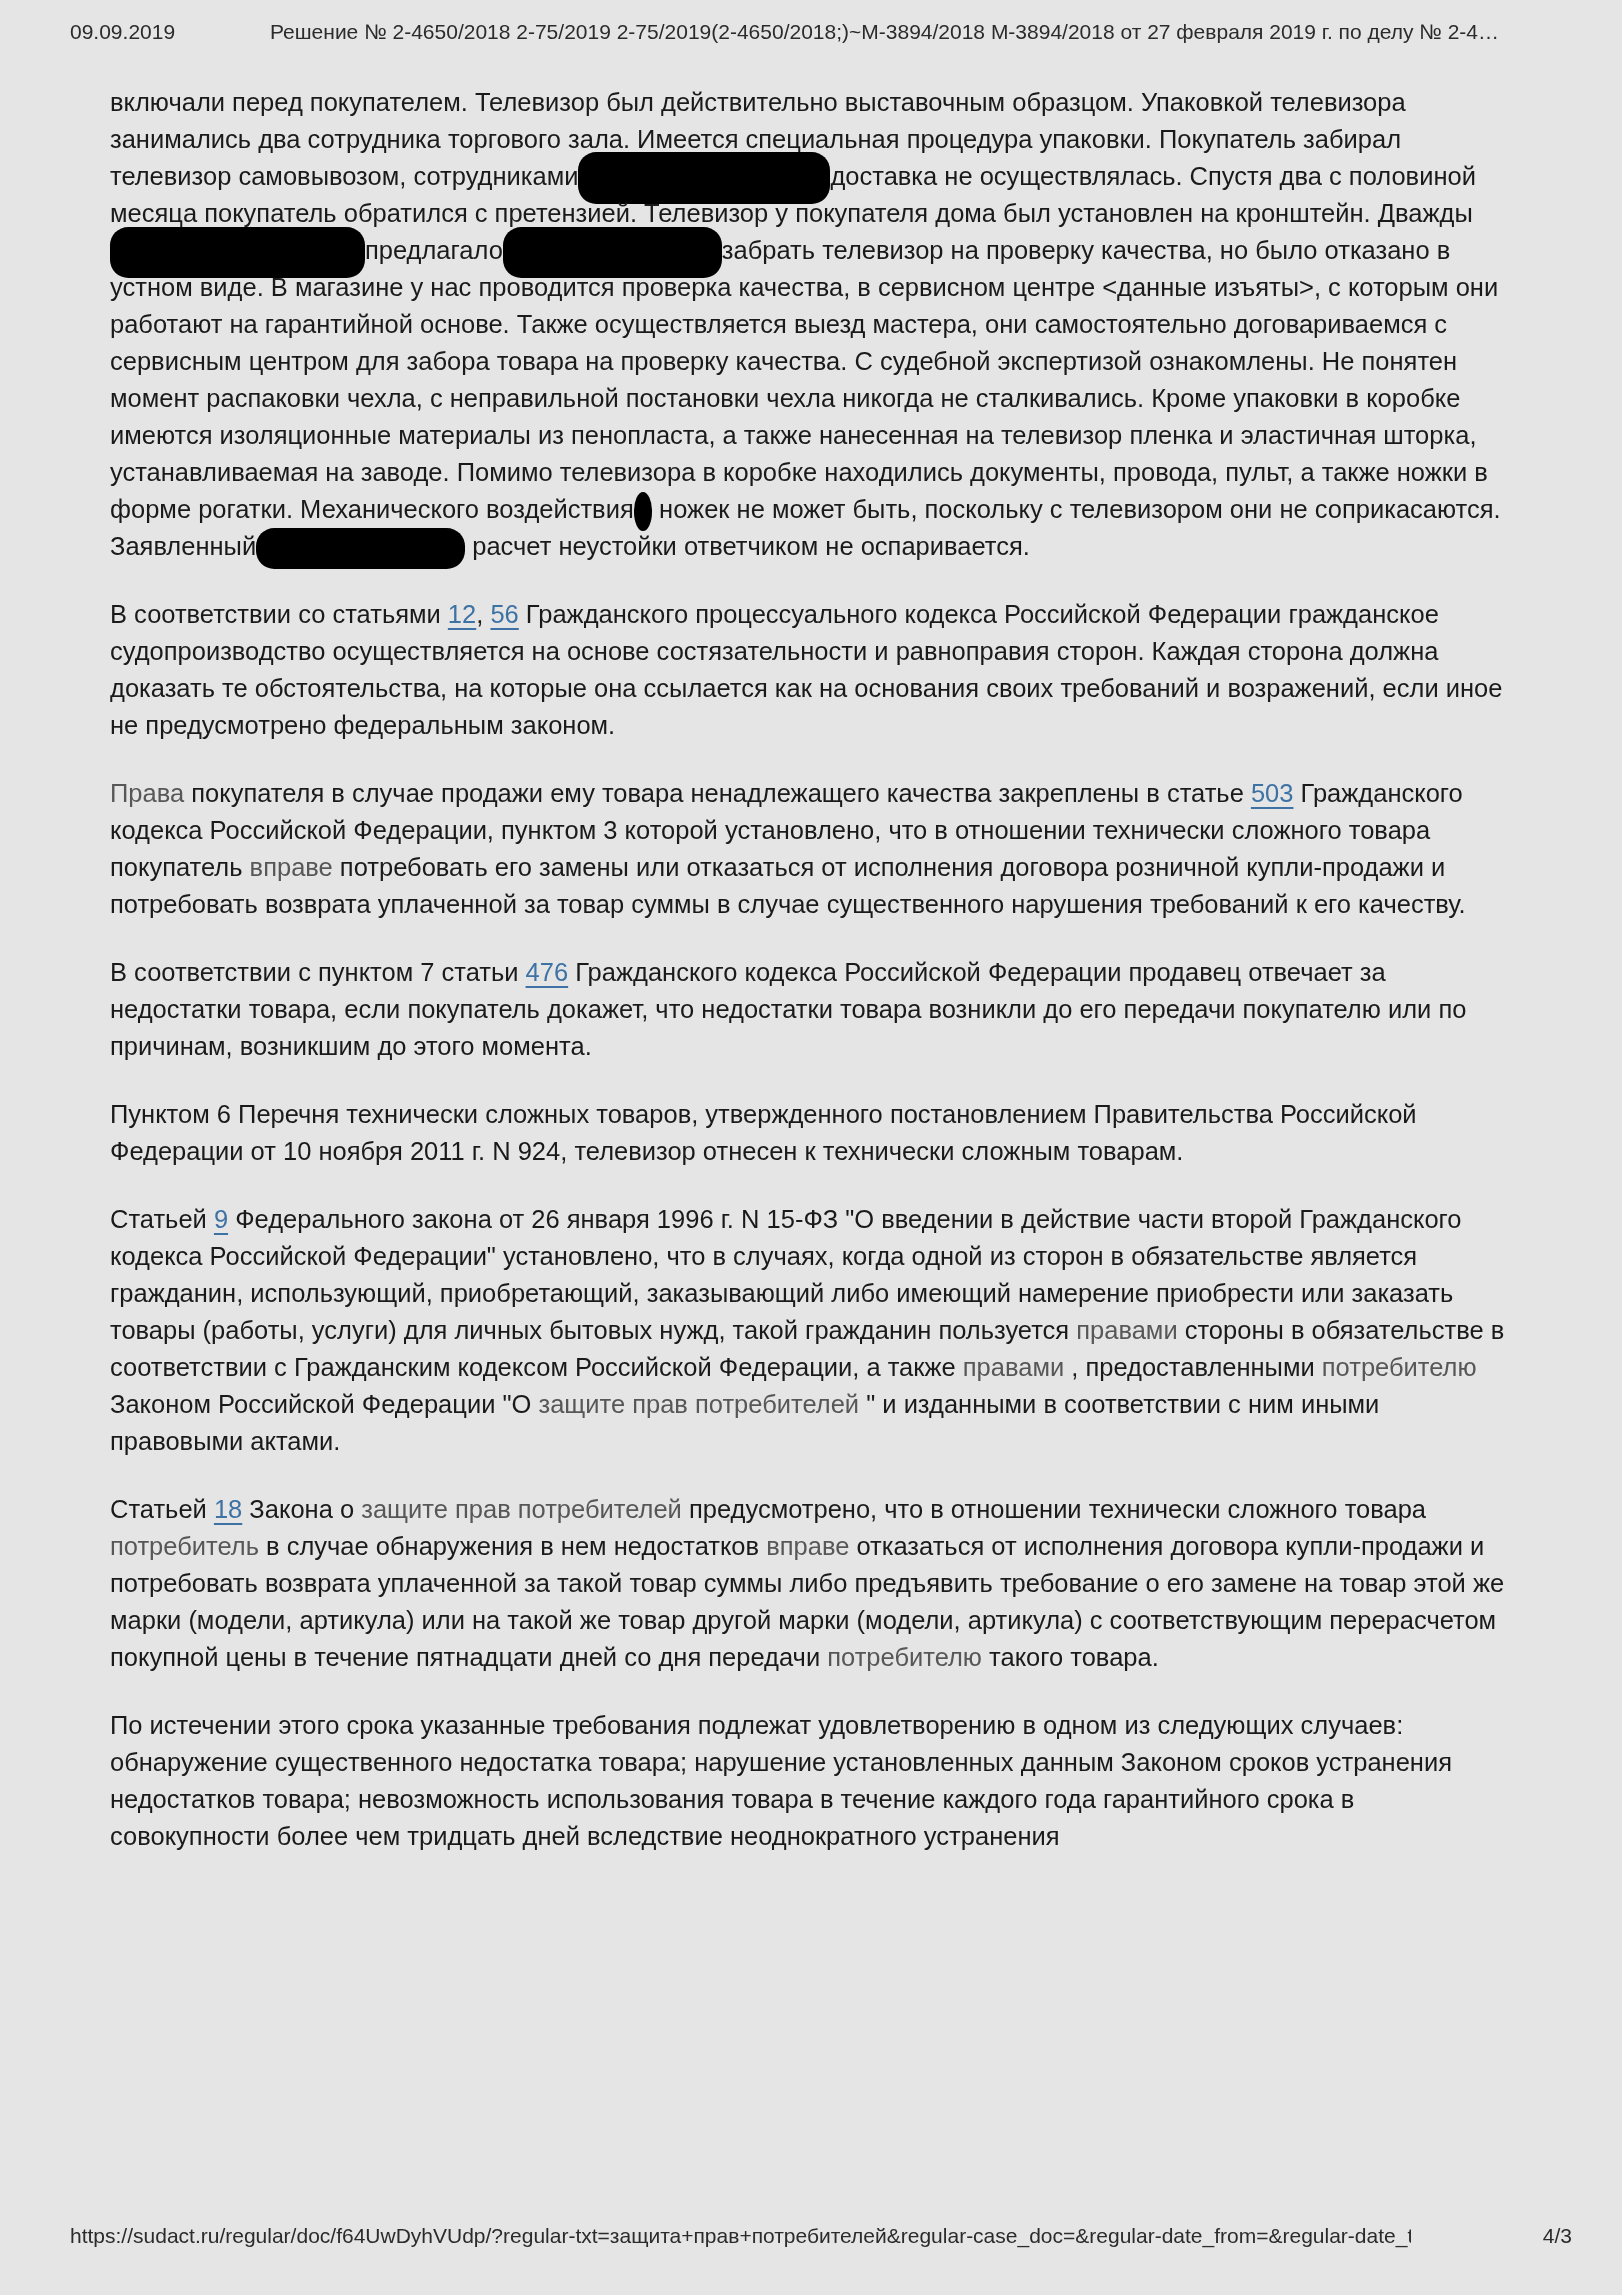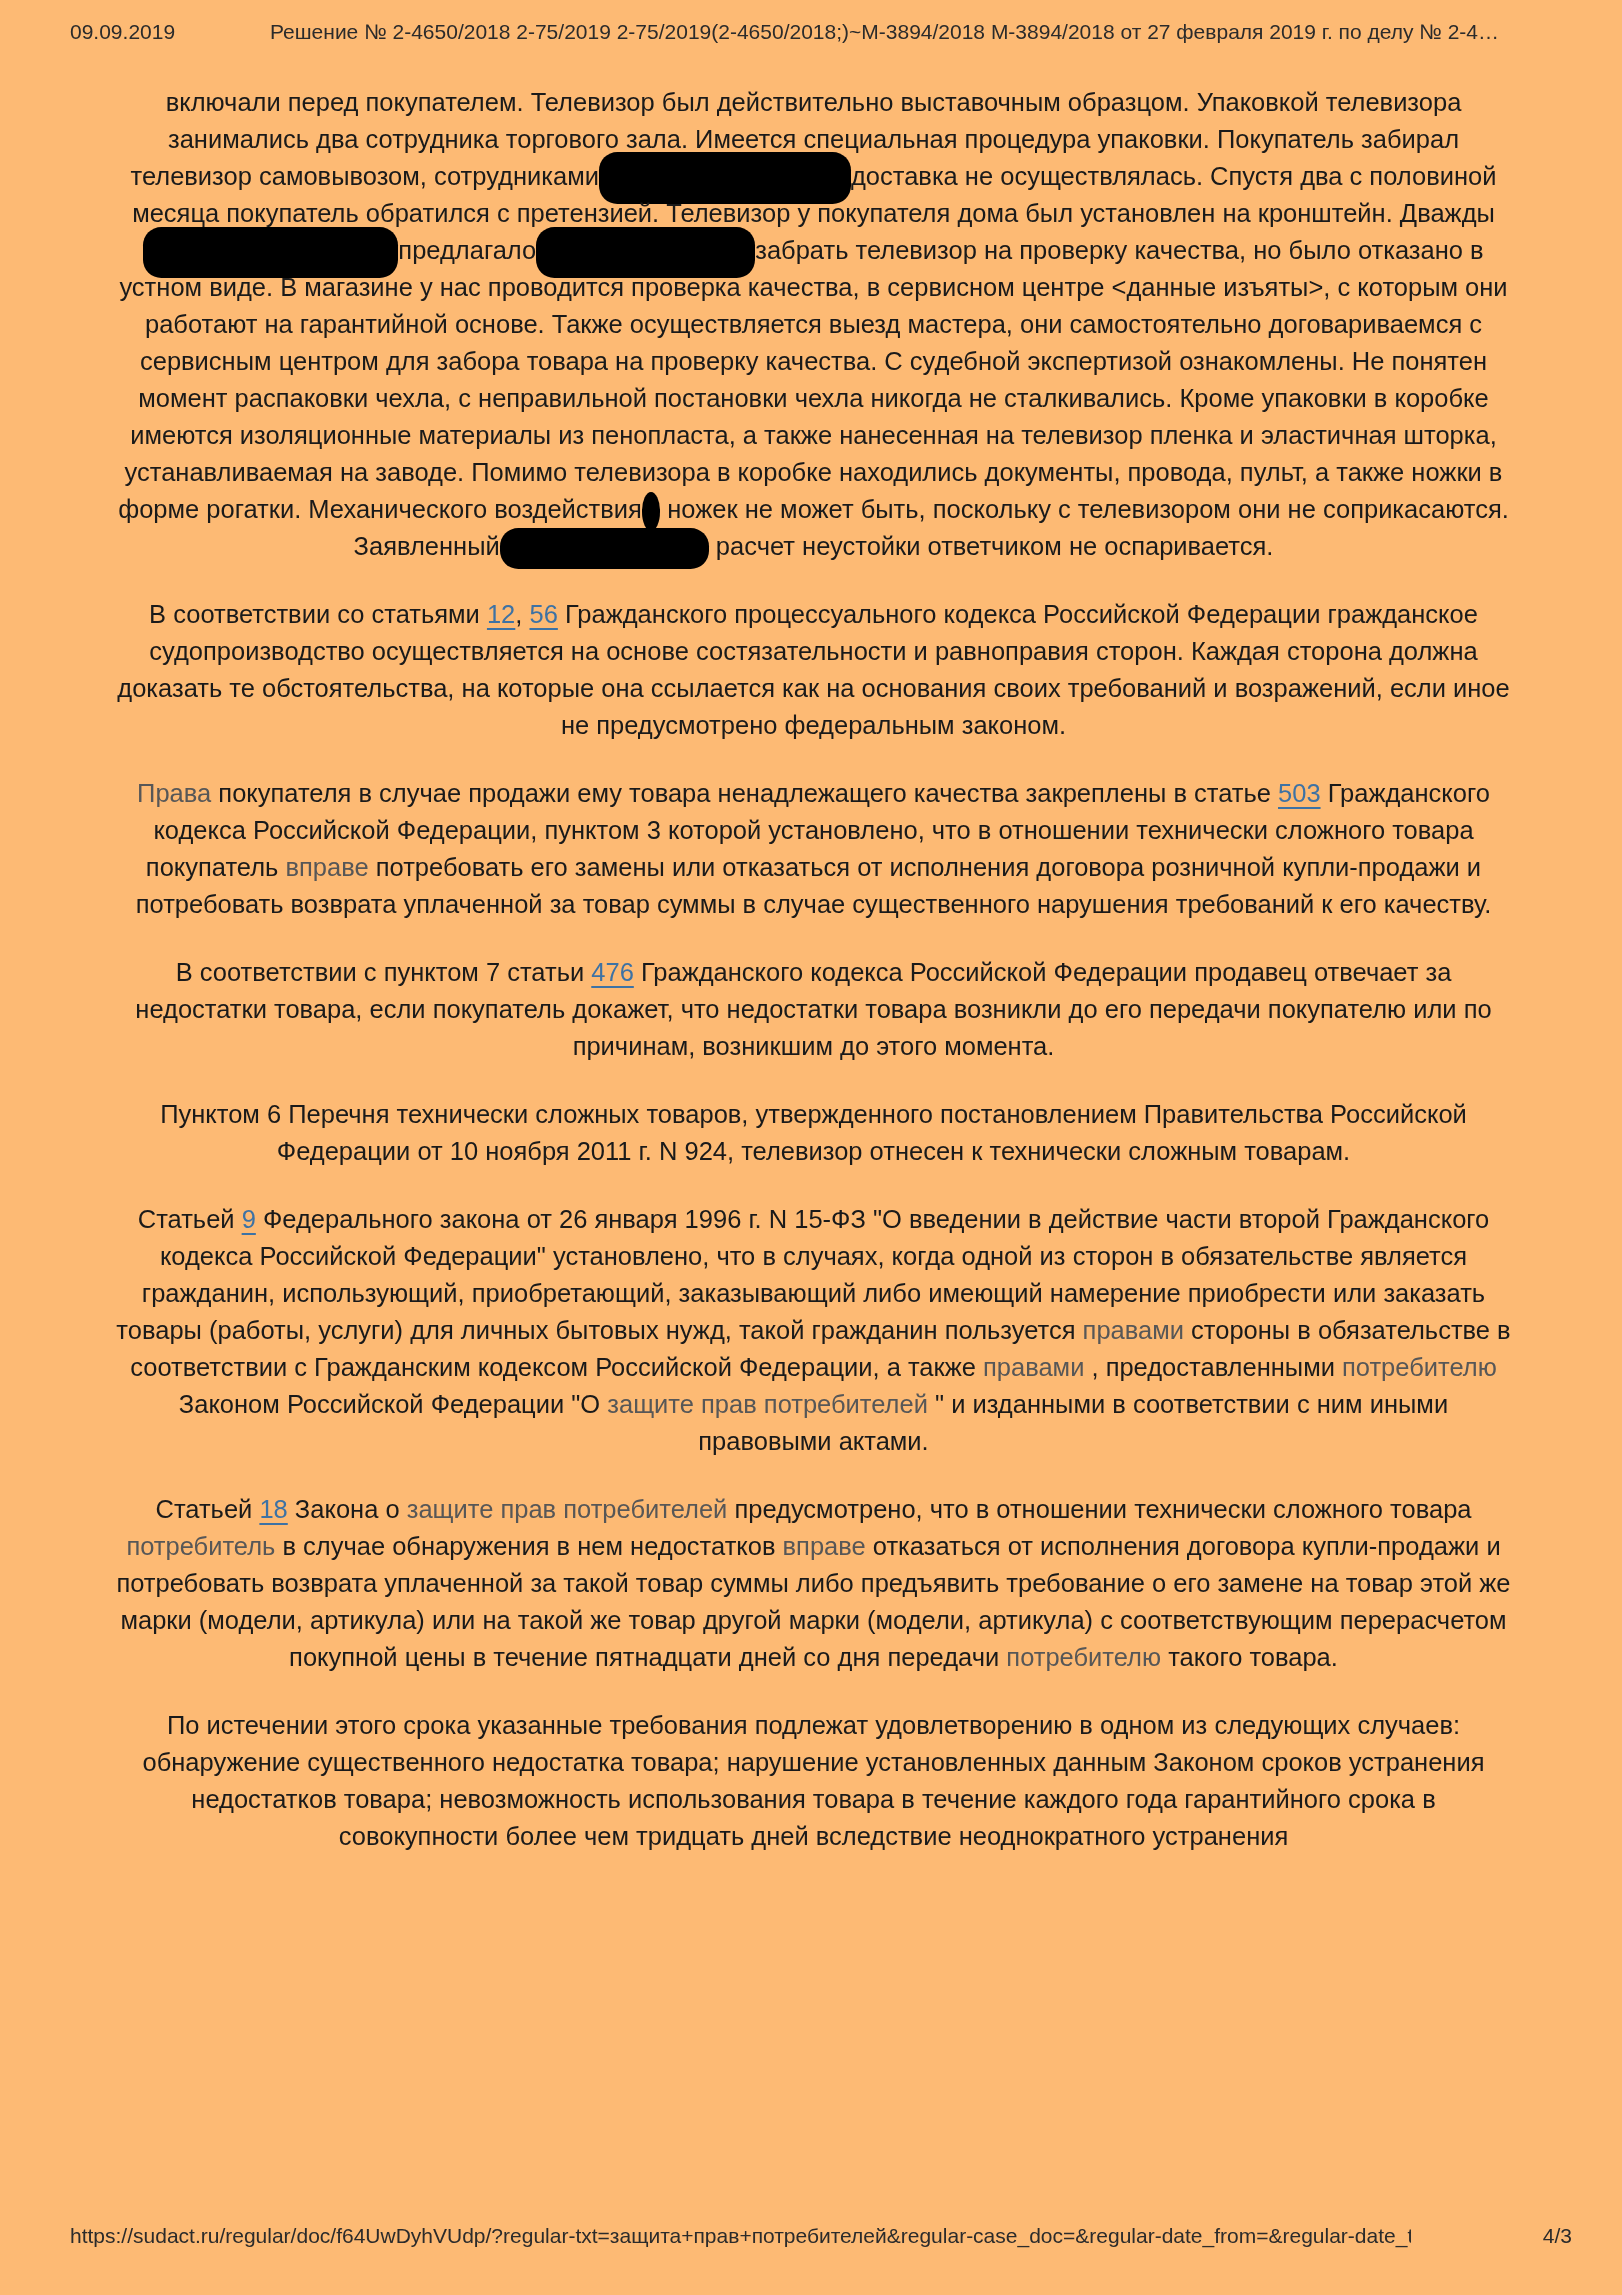--- a/index.html
+++ b/index.html
@@ -1,20 +1,20 @@
 <!DOCTYPE html>
 <html lang="ru" style="font-size:10.5px"><head>
 <meta charset="utf-8">
 <style>
   html, body { margin: 0; padding: 0; background: #ffffff; }
   .page {
     position: relative;
     width: 1622px;
     height: 2295px;
-    background: #fdba74;
+    background: #e5e5e5;
     overflow: hidden;
     font-family: "Liberation Sans", sans-serif;
     color: #1a1a1a;
   }
   
   .print-header {
     position: absolute;
     top: 19.6px; left: 70px; right: 50px;
     height: 30px;
     font-size: 21px;
@@ -26,21 +26,21 @@
     position: absolute; left: 200px; right: 0; top: 0;
     overflow: hidden; white-space: nowrap;
   }
   
   .content {
     position: absolute;
     top: 84px; left: 110px; width: 1407px;
     font-size: 25.5px;
     line-height: 37px;
     letter-spacing: 0;
-    text-align: center;
+    text-align: left;
   }
   .content p { margin: 0 0 31px 0; }
   .content p:last-child { margin-bottom: 0; }
   a.law {
     color: #3d72a4;
     text-decoration-thickness: 2px;
     text-underline-offset: 4.6px;
   }
   .term { font-weight: normal; color: #575757; }
   .redact {

